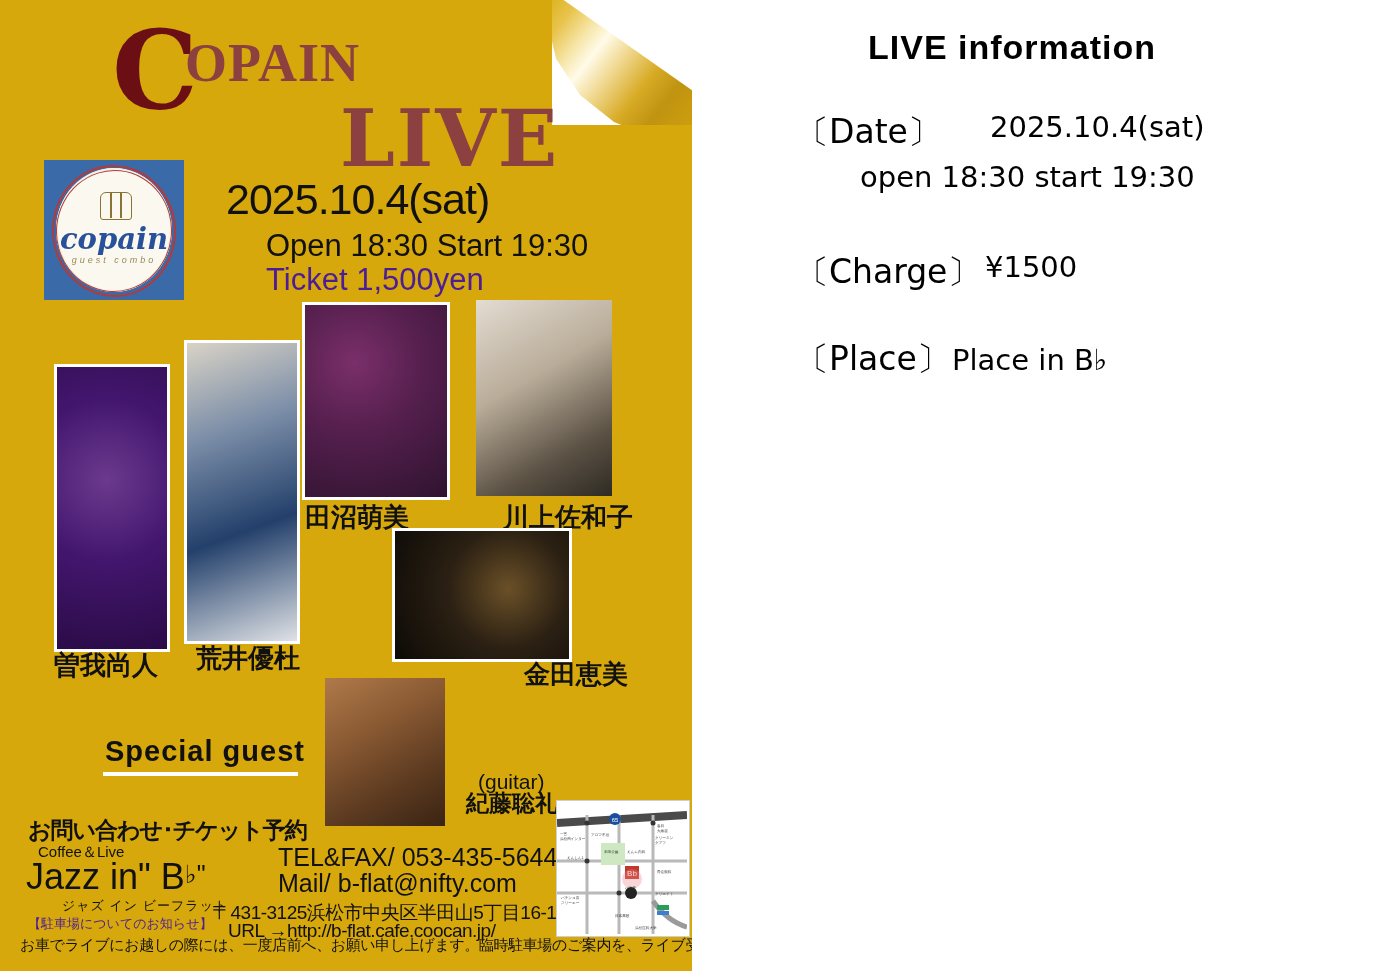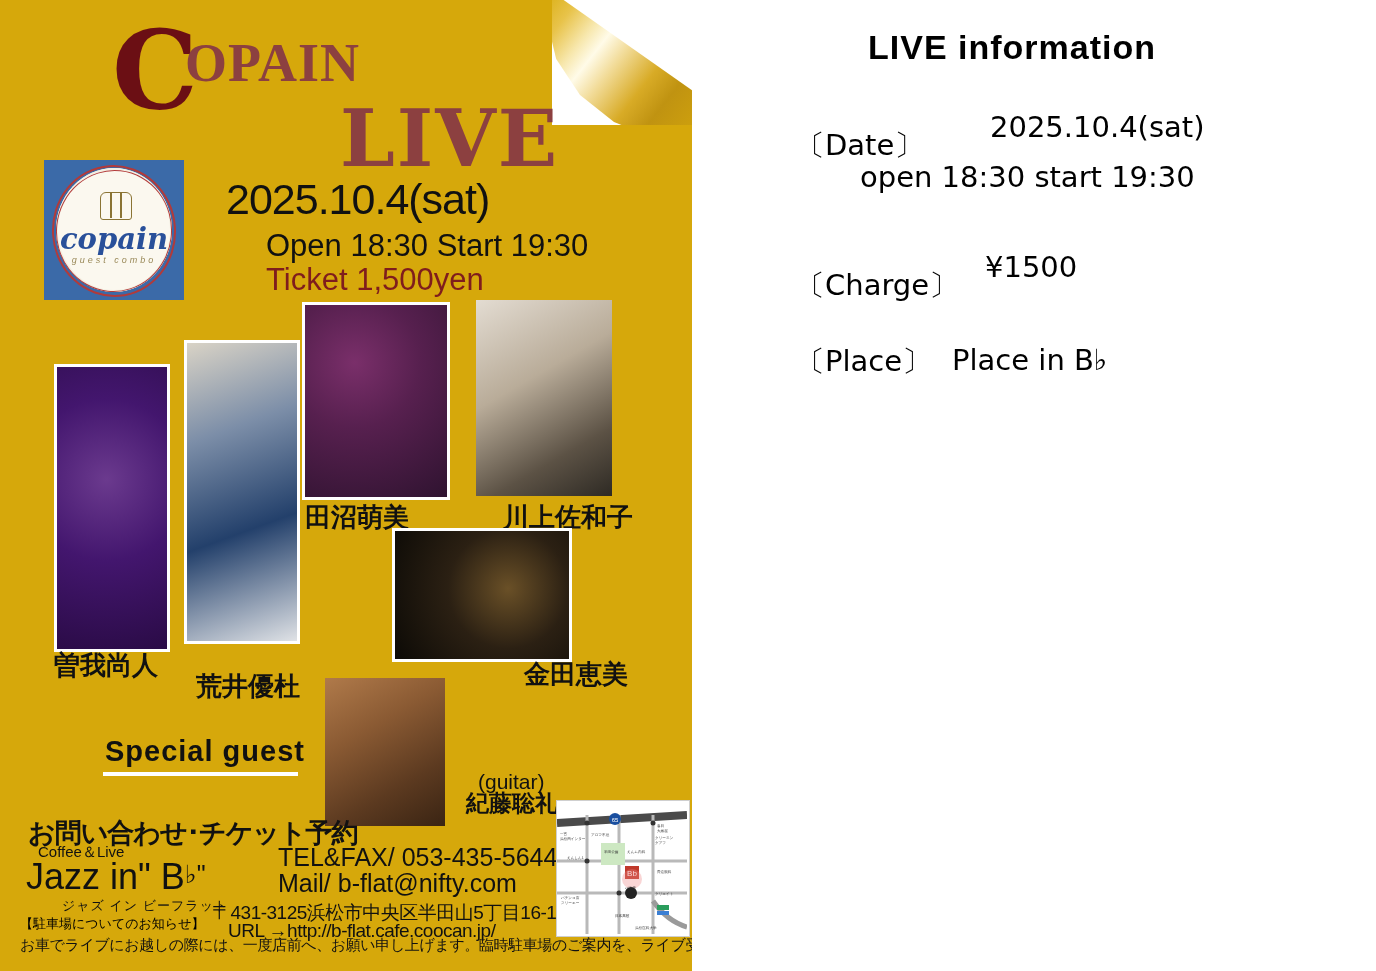--- a/index.html
+++ b/index.html
@@ -35,51 +35,51 @@
      border-radius:6px 6px 3px 3px;}
   .logo .bread:before{content:"";position:absolute;left:9px;top:-1px;width:1.5px;height:26px;background:#8a7434;}
   .logo .bread:after{content:"";position:absolute;left:19px;top:-1px;width:1.5px;height:26px;background:#8a7434;}
   .logo .word{position:absolute;left:0;right:0;top:62px;text-align:center;color:#29509a;font-size:29px;
      font-style:italic;font-family:"DejaVu Serif","Liberation Serif",serif;font-weight:bold;}
   .logo .sub{position:absolute;left:0;right:0;top:95px;text-align:center;color:#9a8a5a;font-size:9px;
      letter-spacing:3px;font-style:italic;}
 
   .date-big{position:absolute;left:226px;top:175px;font-size:43px;font-weight:500;color:#111;letter-spacing:-1px;}
   .time-line{position:absolute;left:266px;top:228px;font-size:31px;color:#111;}
-  .ticket-line{position:absolute;left:266px;top:262px;font-size:31px;color:#7f1d1d;}
+  .ticket-line{position:absolute;left:266px;top:262px;font-size:31px;color:#4c1d95;}
 
   .ph{position:absolute;background:#2a2a2a;background-size:cover;background-position:center;}
   .ph.bordered{border:3px solid #ffffff;}
   .nm{position:absolute;color:#111;font-size:26px;font-weight:bold;
       font-family:"DejaVu Sans","Liberation Sans",sans-serif;white-space:nowrap;}
 
   .sg-title{position:absolute;left:105px;top:735px;font-size:29px;font-weight:bold;color:#111;letter-spacing:1px;}
   .sg-underline{position:absolute;left:103px;top:772px;width:195px;height:4px;background:#ffffff;}
   .guest-nm{position:absolute;left:466px;top:740px;font-size:23px;font-weight:bold;color:#111;margin-top:48px;}
   .guest-inst{position:absolute;left:478px;top:770px;font-size:21px;color:#111;}
 
-  .contact-h{position:absolute;left:28px;top:815px;font-size:27px;font-weight:bold;color:#111;letter-spacing:-1px;}
+  .contact-h{position:absolute;left:28px;top:815px;font-size:23px;font-weight:bold;color:#111;letter-spacing:-1px;}
   .cl{position:absolute;left:38px;top:843px;font-size:15px;color:#111;letter-spacing:0px;}
   .jz{position:absolute;left:26px;top:856px;font-size:36px;color:#111;letter-spacing:0px;}
   .jz .flat{font-size:25px;vertical-align:6px;}
   .jzkana{position:absolute;left:62px;top:897px;font-size:13px;color:#111;letter-spacing:1px;}
-  .park-h{position:absolute;left:20px;top:915px;font-size:13px;color:#000000;}
+  .park-h{position:absolute;left:28px;top:915px;font-size:13px;color:#4c1d95;}
   .park-b{position:absolute;left:20px;top:936px;font-size:15px;color:#111;letter-spacing:-0.4px;white-space:nowrap;}
 
   .tel{position:absolute;left:278px;top:843px;font-size:25px;color:#111;}
   .mail{position:absolute;left:278px;top:869px;font-size:25px;color:#111;}
   .addr{position:absolute;left:212px;top:900px;font-size:19px;color:#111;letter-spacing:-0.5px;}
   .url{position:absolute;left:228px;top:920px;font-size:19px;color:#111;letter-spacing:-0.5px;}
 
   .map{position:absolute;left:556px;top:800px;width:132px;height:135px;background:#ffffff;border:1px solid #cfcfcf;overflow:hidden;}
 
   
   #right{position:absolute;left:700px;top:0;width:676px;height:971px;background:#ffffff;}
   .li-title{position:absolute;left:168px;top:28px;font-size:34px;font-weight:bold;color:#000;letter-spacing:1px;}
-  .info-label{position:absolute;font-size:29px;color:#000;font-family:"DejaVu Sans","Liberation Sans",sans-serif;margin-top:16px;}
+  .info-label{position:absolute;font-size:33px;color:#000;font-family:"DejaVu Sans","Liberation Sans",sans-serif;}
   .info-val{position:absolute;font-size:29px;color:#000;font-family:"DejaVu Sans","Liberation Sans",sans-serif;}
 </style>
 </head>
 <body>
 
 <div id="root">
 
   <div id="poster">
 
     <div id="curl">
@@ -103,21 +103,21 @@
     <div class="date-big">2025.10.4(sat)</div>
     <div class="time-line">Open 18:30 Start 19:30</div>
     <div class="ticket-line">Ticket 1,500yen</div>
 
     <div class="ph bordered" style="left:54px;top:364px;width:110px;height:282px;
          background:radial-gradient(circle at 45% 40%, #6b3a8e 0%, #43166e 45%, #2a0b46 100%);"></div>
     <div class="nm" style="left:54px;top:648px;">曽我尚人</div>
 
     <div class="ph bordered" style="left:184px;top:340px;width:110px;height:298px;
          background:linear-gradient(160deg,#d9d3c6 0%,#7c8ea8 30%,#23406b 62%,#dfe2e6 100%);"></div>
-    <div class="nm" style="left:196px;top:641px;margin-top:28px;">荒井優杜</div>
+    <div class="nm" style="left:196px;top:641px;">荒井優杜</div>
 
     <div class="ph bordered" style="left:302px;top:302px;width:142px;height:192px;
          background:radial-gradient(circle at 35% 30%, #7a2f6a 0%, #57204f 40%, #2f1330 100%);"></div>
     <div class="nm" style="left:305px;top:500px;">田沼萌美</div>
 
     <div class="ph" style="left:476px;top:300px;width:136px;height:196px;
          background:linear-gradient(150deg,#e3dcd2 0%,#b9ac99 40%,#5c5245 75%,#2e2a24 100%);"></div>
     <div class="nm" style="left:503px;top:500px;">川上佐和子</div>
 
     <div class="ph bordered" style="left:392px;top:528px;width:174px;height:128px;
@@ -194,17 +194,17 @@
   <div id="right">
     <div class="li-title">LIVE  information</div>
 
     <div class="info-label" style="left:96px;top:110px;">〔Date〕</div>
     <div class="info-val" style="left:290px;top:110px;">2025.10.4(sat)</div>
     <div class="info-val" style="left:160px;top:160px;">open  18:30   start  19:30</div>
 
     <div class="info-label" style="left:96px;top:250px;">〔Charge〕</div>
     <div class="info-val" style="left:285px;top:250px;">¥1500</div>
 
-    <div class="info-label" style="left:96px;top:326px;">〔Place〕</div>
+    <div class="info-label" style="left:96px;top:337px;">〔Place〕</div>
     <div class="info-val" style="left:252px;top:343px;">Place  in  B♭</div>
 
   </div>
 </div>
 
 </body></html>

